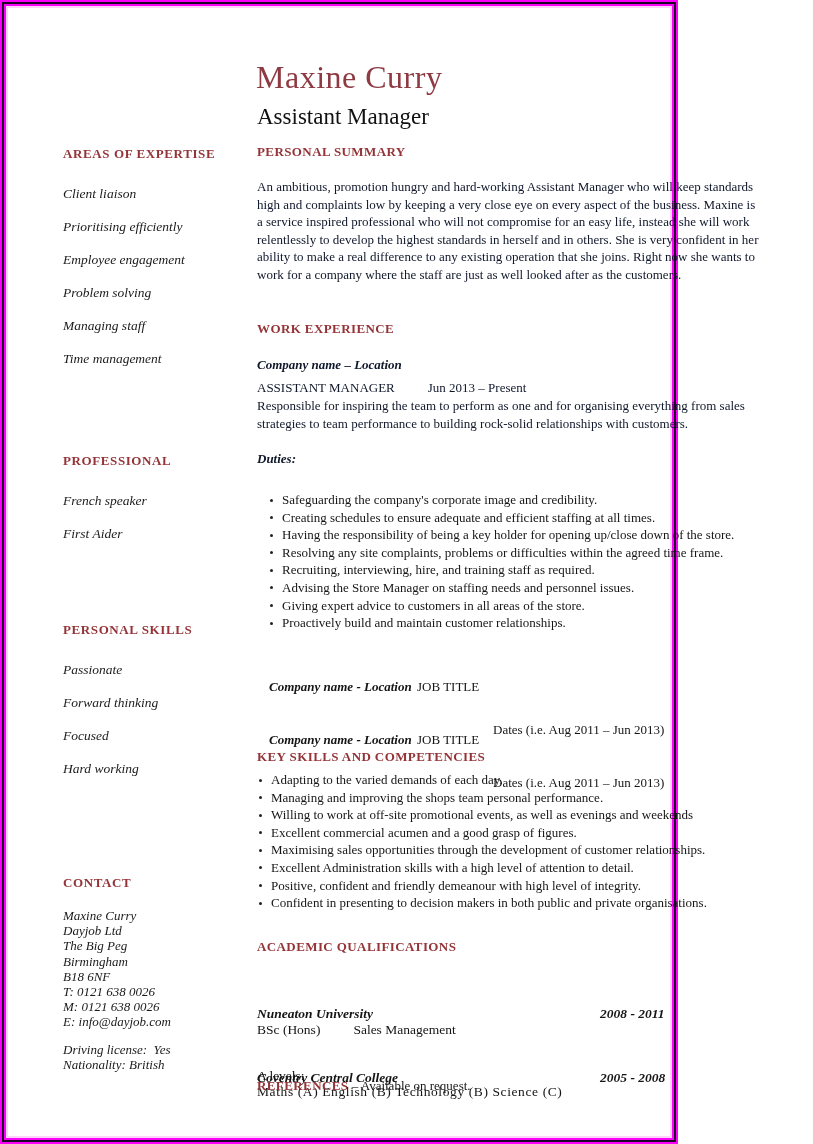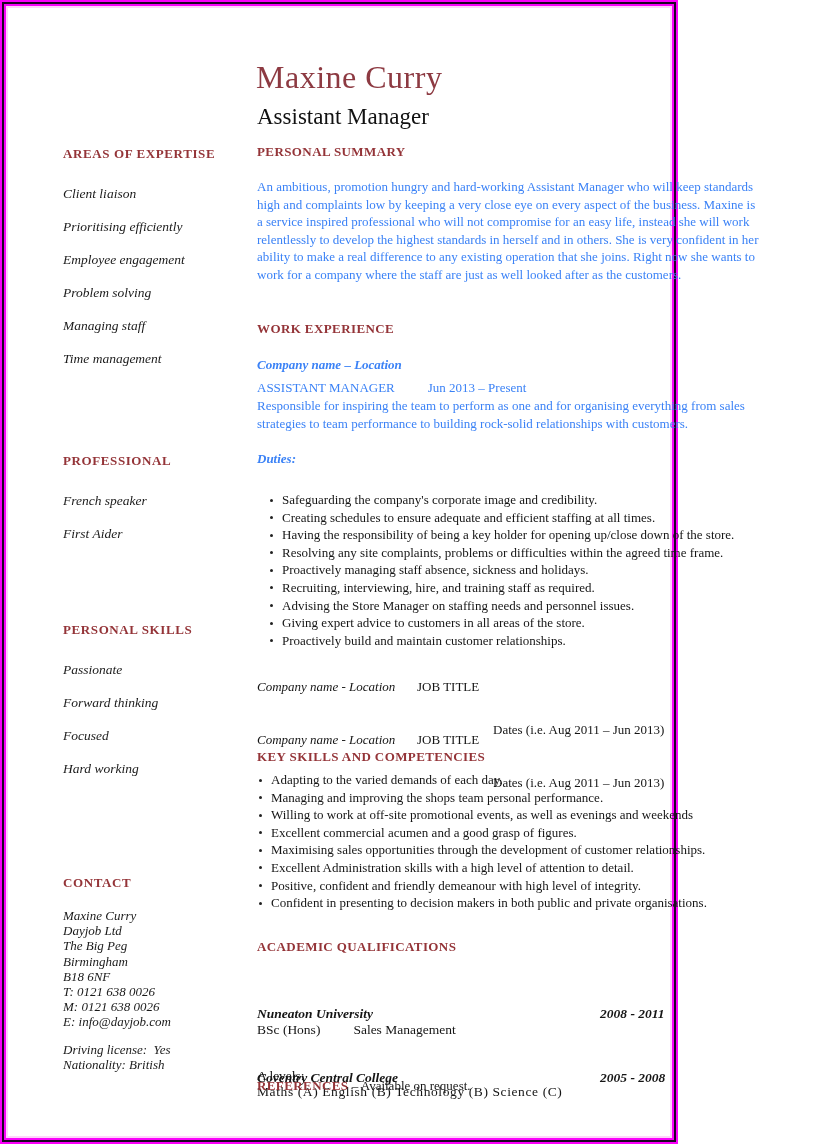--- a/index.html
+++ b/index.html
@@ -19,41 +19,41 @@
   }
   .abs { position:absolute; }
   .name {
     left:256px; top:58px; font-size:32px; line-height:38px; color:#8d3a42;
     letter-spacing:0.5px;
   }
   .subtitle { left:257px; top:103px; font-size:23px; line-height:28px; color:#111; }
   .sec-head {
     font-size:13px; font-weight:bold; letter-spacing:0.4px; color:#943438;
   }
-  .body-text { font-size:13px; line-height:17.6px; color:#3b82f6; }
+  .body-text { font-size:13px; line-height:17.6px; color:#0f172a; }
   .bold-ital { font-weight:bold; font-style:italic; }
   
   .side { left:63px; width:180px; }
   .side-head { font-size:13px; font-weight:bold; letter-spacing:0.6px; color:#943438; margin-bottom:24px; }
   .side-item { font-size:13.5px; font-style:italic; color:#1a1a1a; line-height:15px; margin-bottom:18px; }
   .contact-line { font-size:13px; font-style:italic; color:#1a1a1a; line-height:15.2px; white-space:pre-wrap; }
   .contact-gap { height:12px; }
   
   .main-w { width:502px; }
   ul.dotlist { list-style:none; }
   ul.dotlist li {
     position:relative; padding-left:14px;
     font-size:13px; line-height:17.6px; color:#151515;
   }
   ul.dotlist li::before {
     content:""; position:absolute; left:2px; top:7.5px;
     width:3px; height:3px; background:#222; border-radius:50%;
   }
   .jobrow { position:relative; height:18px; font-size:13px; color:#151515; }
-  .jobrow .company { position:absolute; left:0; top:0; font-weight:normal; font-style:italic; }
+  .jobrow .company { position:absolute; left:12px; top:0; font-weight:bold; font-style:italic; }
   .jobrow .jtitle  { position:absolute; left:160px; top:0; }
   .jobrow .jdates  { position:absolute; left:236px; top:0;margin-top:43px; }
   .edurow { position:relative; height:18px; font-size:13.5px; }
   .edurow .inst  { position:absolute; left:0; top:0; font-weight:bold; font-style:italic; color:#151515; }
   .edurow .edate { position:absolute; left:343px; top:0; font-weight:bold; font-style:italic; color:#151515; }
   .degree-line { font-size:13.5px; color:#151515;margin-top:37px; }
   .degree-line .subject { margin-left:33px; }
   .refs { font-size:13px; color:#151515; }
   .refs .refhead { color:#943438; letter-spacing:0.4px; }
 </style>
@@ -117,21 +117,20 @@
 
   <div class="abs body-text main-w" style="left:257px; top:397px;">Responsible for inspiring the team to perform as one and for organising everything from sales strategies to team performance to building rock-solid relationships with customers.</div>
 
   <div class="abs body-text bold-ital" style="left:257px; top:450px;">Duties:</div>
 
   <ul class="abs dotlist main-w" style="left:268px; top:471px;margin-top:20px;">
     <li>Safeguarding the company's corporate image and credibility.</li>
     <li>Creating schedules to ensure adequate and efficient staffing at all times.</li>
     <li>Having the responsibility of being a key holder for opening up/close down of the store.</li>
     <li>Resolving any site complaints, problems or difficulties within the agreed time frame.</li>
-    <li>Proactively managing staff absence, sickness and holidays.</li>
     <li>Recruiting, interviewing, hire, and training staff as required.</li>
     <li>Advising the Store Manager on staffing needs and personnel issues.</li>
     <li>Giving expert advice to customers in all areas of the store.</li>
     <li>Proactively build and maintain customer relationships.</li>
   </ul>
 
   <div class="abs jobrow" style="left:257px; top:679px; width:505px;">
     <span class="company">Company name - Location</span>
     <span class="jtitle">JOB TITLE</span>
     <span class="jdates">Dates (i.e. Aug 2011 – Jun 2013)</span>

